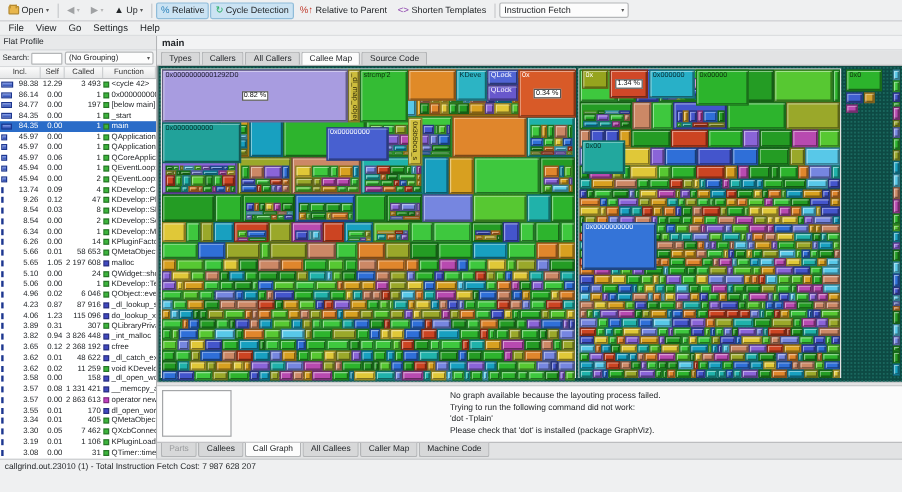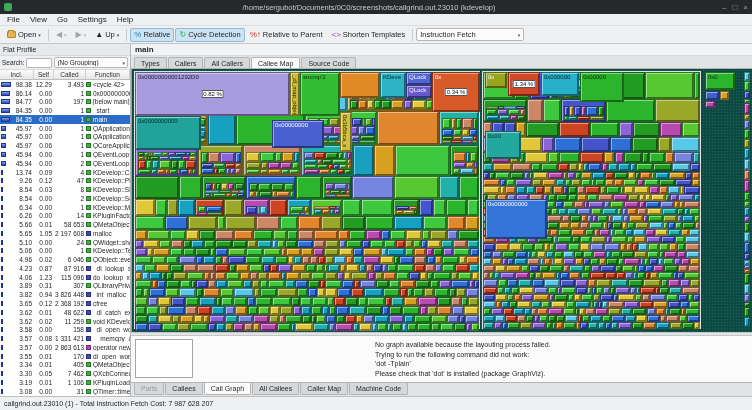--- a/index.html
+++ b/index.html
@@ -73,37 +73,20 @@
   #graph-canvas { position:absolute; left:4px; top:3px; width:58px; height:39px; background:#ffffff; border:1px solid #a4a6a8; }
   #graph-msg { position:absolute; left:244px; top:4px; font-size:7px; line-height:9.5px; color:#232629; }
 
   #statusbar { height:14px; border-top:1px solid #bcbec0; display:flex; align-items:center; padding-left:4px; font-size:7px; background:#eff0f1; }
 </style>
 </head>
 <body>
 
 <div id="app">
 
-  <div id="titlebar">
-    <span class="appicon"></span>
-    <span class="title">/home/sergubot/Documents/0C0/screenshots/callgrind.out.23010 (kdevelop)</span>
-    <span class="winbtns">
-      <span>–</span>
-      <span>□</span>
-      <span>×</span>
-    </span>
-  </div>
-
-  <div id="menubar">
-      <div class="menu-item">File</div>
-      <div class="menu-item">View</div>
-      <div class="menu-item">Go</div>
-      <div class="menu-item">Settings</div>
-      <div class="menu-item">Help</div>
-    </div>
 
   <div id="toolbar">
     <div class="tb-btn">
       <span class="folder-ico"></span>
       <span>Open</span>
       <span class="caret">▾</span>
     </div>
     <div class="tb-sep"></div>
     <div class="tb-btn disabled">
       <span class="tb-ico">◀</span>
@@ -134,20 +117,28 @@
     <div class="tb-btn">
       <span class="tb-ico" style="color:#8e44ad">&lt;&gt;</span>
       <span>Shorten Templates</span>
     </div>
     <div class="tb-sep"></div>
     <div class="combo" style="width:108px">
       <span style="flex:1">Instruction Fetch</span>
       <span class="caret">▾</span>
     </div>
   </div>
+
+  <div id="menubar">
+      <div class="menu-item">File</div>
+      <div class="menu-item">View</div>
+      <div class="menu-item">Go</div>
+      <div class="menu-item">Settings</div>
+      <div class="menu-item">Help</div>
+    </div>
 
   <div id="central">
 
     <div id="left-panel">
       <div id="dock-title">Flat Profile</div>
       <div id="search-row">
         <span>Search:</span>
         <input id="search-input" style="">
         <div class="combo" id="grouping-combo">
           <span style="flex:1;overflow:hidden;white-space:nowrap">(No Grouping)</span>

